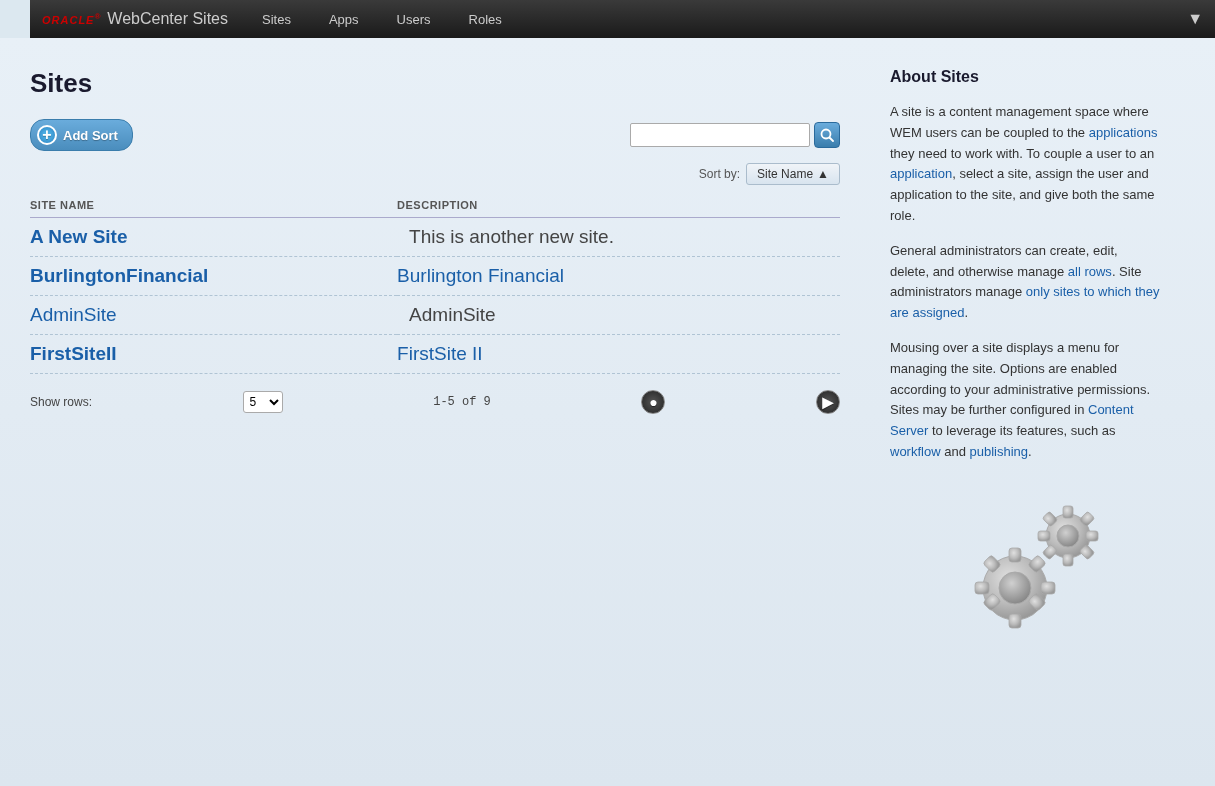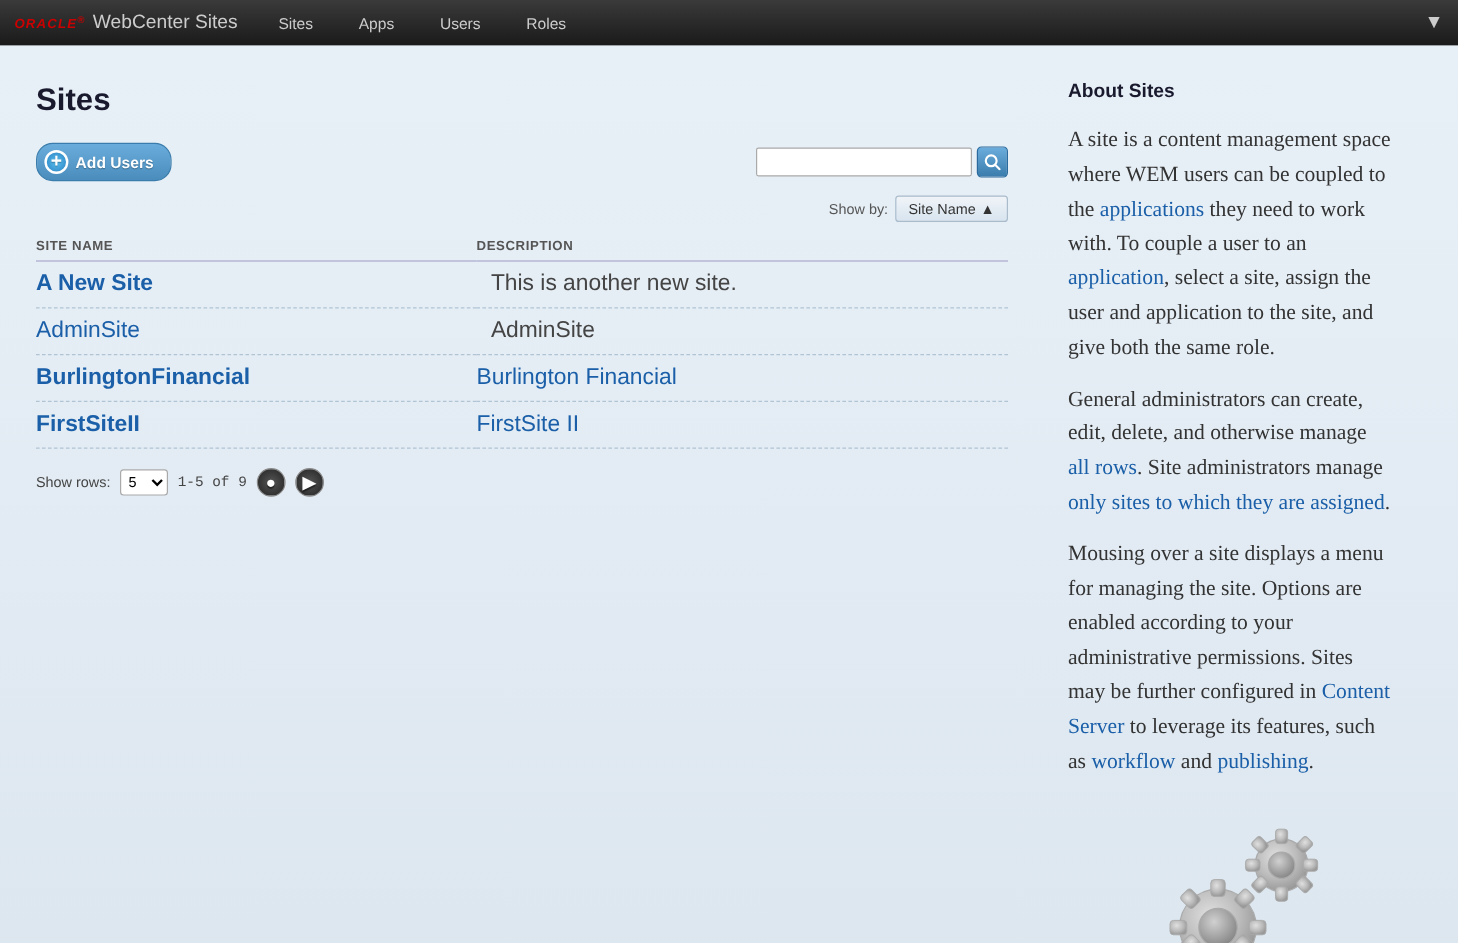--- a/index.html
+++ b/index.html
@@ -12,20 +12,21 @@
     }
 
     
     .topnav {
       background: linear-gradient(180deg, #3a3a3a 0%, #1a1a1a 100%);
       height: 38px;
       display: flex;
       align-items: center;
       padding: 0 12px;
       gap: 0;
+      margin-left: 30px;
     }
     .topnav-brand {
       display: flex;
       align-items: center;
       gap: 6px;
       margin-right: 30px;
     }
     .oracle-logo {
       color: #cc0000;
       font-size: 11px;
@@ -208,21 +209,21 @@
     }
     .site-desc-plain {
       color: #444;
       margin-left: 12px;
     }
 
     
     .pagination {
       display: flex;
       align-items: center;
-      justify-content: flex-start;
+      justify-content: space-between;
       margin-top: 16px;
       gap: 8px;
       font-size: 12px;
       color: #444;
     }
     .rows-select {
       height: 22px;
       border: 1px solid #aaa;
       border-radius: 3px;
       background: #fff;
@@ -262,25 +263,24 @@
       padding: 30px 20px;
       background: transparent;
     }
     .about-title {
       font-size: 16px;
       font-weight: bold;
       color: #1a1a2e;
       margin-bottom: 16px;
     }
     .about-text {
-      font-size: 18px;
+      font-size: 13px;
       color: #333;
       line-height: 1.6;
       margin-bottom: 14px;
-      font-family: Liberation Serif, serif;
     }
     .about-text a, .about-link {
       color: #1a5fa8;
       text-decoration: none;
     }
 
     
     .gears-container {
       display: flex;
       justify-content: center;
@@ -308,60 +308,60 @@
 
 <div class="main-container">
 
   <div class="left-content">
 
     <h1 class="page-title">Sites</h1>
 
     <div class="toolbar">
       <button class="add-site-btn">
         <span class="plus-icon">+</span>
-        <span>Add Users</span>
+        <span>Add Sort</span>
       </button>
       <div class="search-area">
         <input class="search-input" type="text" style="">
         <button class="search-btn">
           <svg width="14" height="14" viewBox="0 0 14 14" fill="none">
             <circle cx="6" cy="6" r="4.5" stroke="white" stroke-width="1.8"></circle>
             <line x1="9.5" y1="9.5" x2="13" y2="13" stroke="white" stroke-width="1.8" stroke-linecap="round"></line>
           </svg>
         </button>
       </div>
     </div>
 
     <div class="sort-bar">
-      <span>Show by:</span>
+      <span>Sort by:</span>
       <button class="sort-btn">
         <span>Site Name</span>
         <span>▲</span>
       </button>
     </div>
 
     <table class="sites-table">
       <thead>
         <tr>
           <th>SITE NAME</th>
           <th>DESCRIPTION</th>
         </tr>
       </thead>
       <tbody id="table-body">
       <tr>
             <td><a class="site-name-link">A New Site</a></td>
             <td><span class="site-desc-plain">This is another new site.</span></td>
           </tr>
           <tr>
+            <td><a class="site-name-link">BurlingtonFinancial</a></td>
+            <td><a class="site-desc-link">Burlington Financial</a></td>
+          </tr>
+          <tr>
             <td><span style="font-weight: normal; color: rgb(26, 95, 168);">AdminSite</span></td>
             <td><span class="site-desc-plain">AdminSite</span></td>
-          </tr>
-          <tr>
-            <td><a class="site-name-link">BurlingtonFinancial</a></td>
-            <td><a class="site-desc-link">Burlington Financial</a></td>
           </tr>
           <tr>
             <td><a class="site-name-link">FirstSiteII</a></td>
             <td><a class="site-desc-link">FirstSite II</a></td>
           </tr>
         </tbody>
     </table>
 
     <div class="pagination">
       <span>Show rows:</span>

